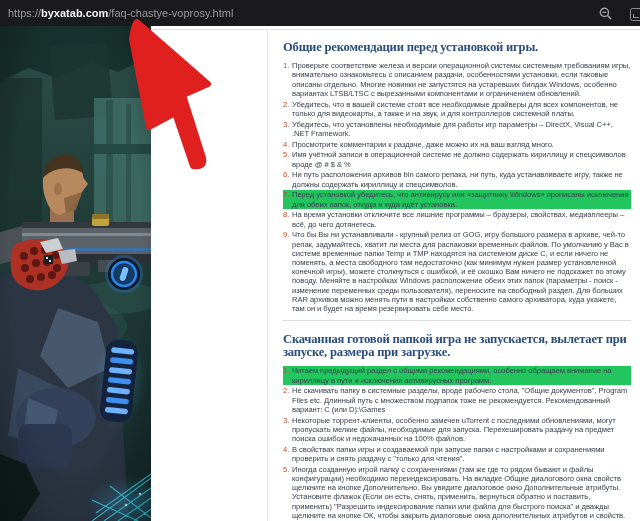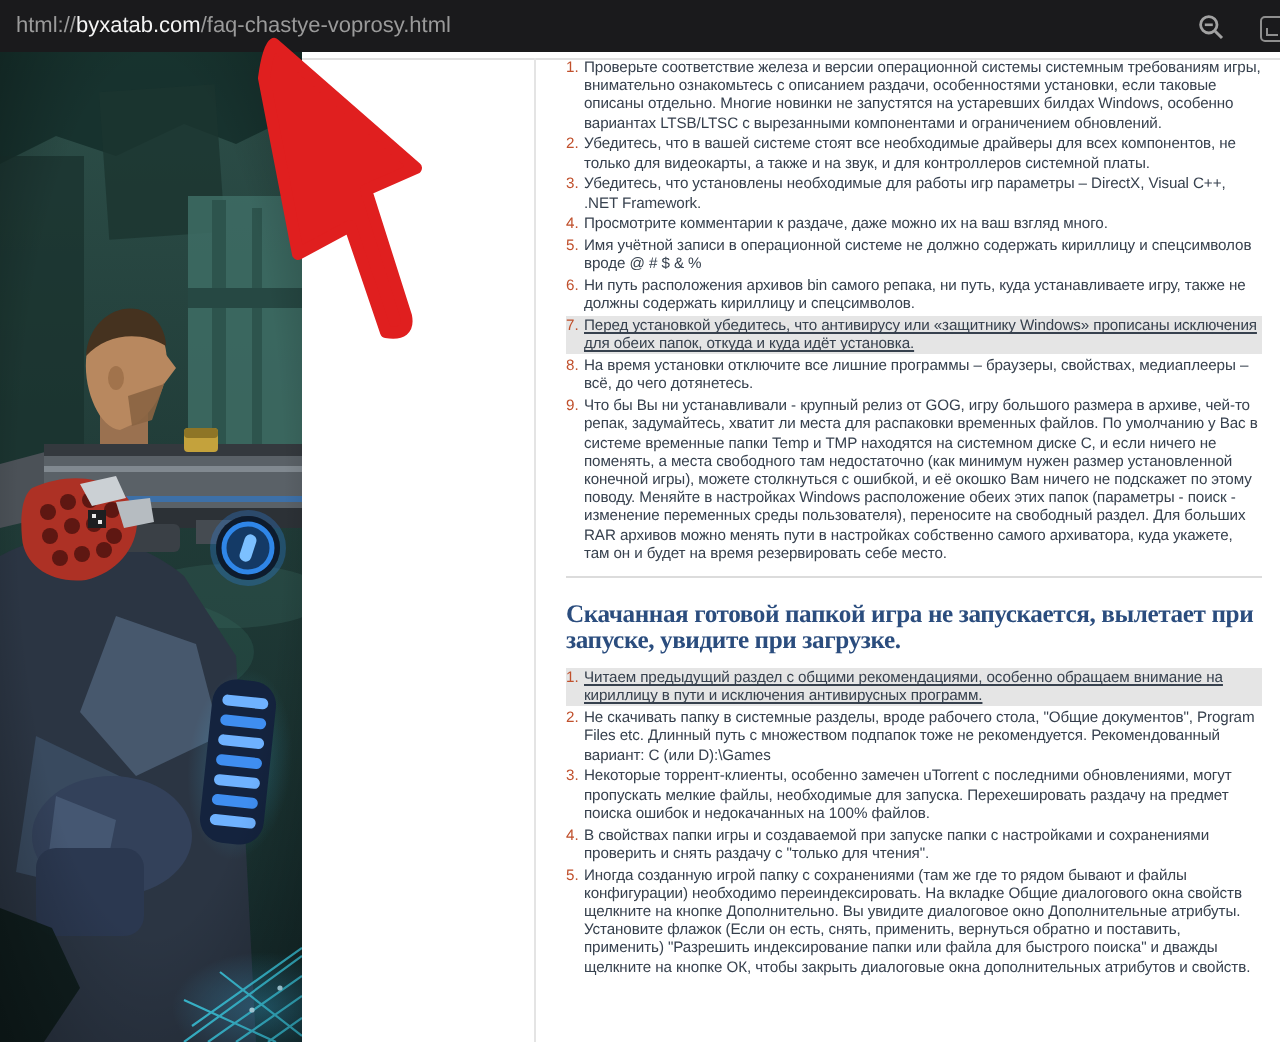--- a/index.html
+++ b/index.html
@@ -9,21 +9,21 @@
   }
   
   .chrome{
     position:absolute;left:0;top:0;width:640px;height:26px;
     background:#1a1a1c;z-index:10;
   }
   .urlbar{
     position:absolute;left:8px;top:0;height:26px;line-height:26px;
     font-size:11px;color:#9a9a9a;white-space:nowrap;
   }
-  .urlbar .domain{color:#f4f4f4;font-weight:normal;}
+  .urlbar .domain{color:#f4f4f4;font-weight:bold;}
   .chrome-icon{position:absolute;top:7px;}
   .zoom-icon{right:28px;width:13px;height:13px;}
   .clip-icon{
     right:-4px;width:12px;height:11px;border:1.6px solid #8f8f8f;
     border-radius:2.5px;top:8px;
   }
   .clip-icon::after{
     content:"";position:absolute;left:2px;top:5px;width:5px;height:3px;
     border-left:1.5px solid #8f8f8f;border-bottom:1.5px solid #8f8f8f;
   }
@@ -52,28 +52,28 @@
   }
   .article ol{list-style:none;margin:0;padding:0;counter-reset:n;}
   .article li{
     counter-increment:n;position:relative;padding-left:9px;
     margin-bottom:1.6px;
   }
   .article li::before{
     content:counter(n) ".";position:absolute;left:0;top:0;
     color:#c0502c;
   }
-  .article li.hl{background:#e5e5e5;text-decoration:underline;}
+  .article li.hl{background:#22c55e;}
   .divider{border:0;border-top:1px solid #dcdcdc;margin:7px 0 6px 0;}
 </style>
 </head>
 <body>
 
 <div class="chrome">
-  <div class="urlbar"><span>html://</span><span class="domain">byxatab.com</span><span>/faq-chastye-voprosy.html</span></div>
+  <div class="urlbar"><span>https://</span><span class="domain">byxatab.com</span><span>/faq-chastye-voprosy.html</span></div>
   <svg class="chrome-icon zoom-icon" viewBox="0 0 13 13">
     <circle cx="5.4" cy="5.4" r="4.1" fill="none" stroke="#a2a2a2" stroke-width="1.4"></circle>
     <line x1="3.4" y1="5.4" x2="7.4" y2="5.4" stroke="#a2a2a2" stroke-width="1.3"></line>
     <line x1="8.6" y1="8.6" x2="12" y2="12" stroke="#a2a2a2" stroke-width="1.5"></line>
   </svg>
   <div class="chrome-icon clip-icon"></div>
 </div>
 
 <div class="top-hairline"></div>
 <div class="left-hairline"></div>
@@ -186,35 +186,36 @@
   <rect width="151" height="495" fill="url(#vig)"></rect>
 </svg>
 </div>
 
 <svg class="arrow" width="104" height="158" viewBox="0 0 104 158">
   <path d="M19,6 L90,68 L65,79 L85,142 Q87,152 75,150 L57,97 L31,111 L14,23 Q16,8 19,6 Z" fill="#e01f1f" stroke="#e01f1f" stroke-width="6" stroke-linejoin="round" stroke-linecap="round"></path>
 </svg>
 
 <div class="article">
 
+  <h2>Общие рекомендации перед установкой игры.</h2>
   <ol>
     <li>Проверьте соответствие железа и версии операционной системы системным требованиям игры, внимательно ознакомьтесь с описанием раздачи, особенностями установки, если таковые описаны отдельно. Многие новинки не запустятся на устаревших билдах Windows, особенно вариантах LTSB/LTSC с вырезанными компонентами и ограничением обновлений.</li>
     <li>Убедитесь, что в вашей системе стоят все необходимые драйверы для всех компонентов, не только для видеокарты, а также и на звук, и для контроллеров системной платы.</li>
     <li>Убедитесь, что установлены необходимые для работы игр параметры – DirectX, Visual C++, .NET Framework.</li>
     <li>Просмотрите комментарии к раздаче, даже можно их на ваш взгляд много.</li>
     <li>Имя учётной записи в операционной системе не должно содержать кириллицу и спецсимволов вроде @ # $ &amp; %</li>
     <li>Ни путь расположения архивов bin самого репака, ни путь, куда устанавливаете игру, также не должны содержать кириллицу и спецсимволов.</li>
     <li class="hl">Перед установкой убедитесь, что антивирусу или «защитнику Windows» прописаны исключения для обеих папок, откуда и куда идёт установка.</li>
     <li>На время установки отключите все лишние программы – браузеры, свойствах, медиаплееры – всё, до чего дотянетесь.</li>
     <li>Что бы Вы ни устанавливали - крупный релиз от GOG, игру большого размера в архиве, чей-то репак, задумайтесь, хватит ли места для распаковки временных файлов. По умолчанию у Вас в системе временные папки Temp и TMP находятся на системном диске C, и если ничего не поменять, а места свободного там недостаточно (как минимум нужен размер установленной конечной игры), можете столкнуться с ошибкой, и её окошко Вам ничего не подскажет по этому поводу. Меняйте в настройках Windows расположение обеих этих папок (параметры - поиск - изменение переменных среды пользователя), переносите на свободный раздел. Для больших RAR архивов можно менять пути в настройках собственно самого архиватора, куда укажете, там он и будет на время резервировать себе место.</li>
   </ol>
 
   <hr class="divider">
 
-  <h2>Скачанная готовой папкой игра не запускается, вылетает при запуске, увидите при загрузке.</h2>
+  <h2>Скачанная готовой папкой игра не запускается, вылетает при запуске, размера при загрузке.</h2>
   <ol>
     <li class="hl">Читаем предыдущий раздел с общими рекомендациями, особенно обращаем внимание на кириллицу в пути и исключения антивирусных программ.</li>
     <li>Не скачивать папку в системные разделы, вроде рабочего стола, "Общие документов", Program Files etc. Длинный путь с множеством подпапок тоже не рекомендуется. Рекомендованный вариант: C (или D):\Games</li>
     <li>Некоторые торрент-клиенты, особенно замечен uTorrent с последними обновлениями, могут пропускать мелкие файлы, необходимые для запуска. Перехешировать раздачу на предмет поиска ошибок и недокачанных на 100% файлов.</li>
     <li>В свойствах папки игры и создаваемой при запуске папки с настройками и сохранениями проверить и снять раздачу с "только для чтения".</li>
     <li>Иногда созданную игрой папку с сохранениями (там же где то рядом бывают и файлы конфигурации) необходимо переиндексировать. На вкладке Общие диалогового окна свойств щелкните на кнопке Дополнительно. Вы увидите диалоговое окно Дополнительные атрибуты. Установите флажок (Если он есть, снять, применить, вернуться обратно и поставить, применить) "Разрешить индексирование папки или файла для быстрого поиска" и дважды щелкните на кнопке ОК, чтобы закрыть диалоговые окна дополнительных атрибутов и свойств.</li>
   </ol>
 
 </div>
 

